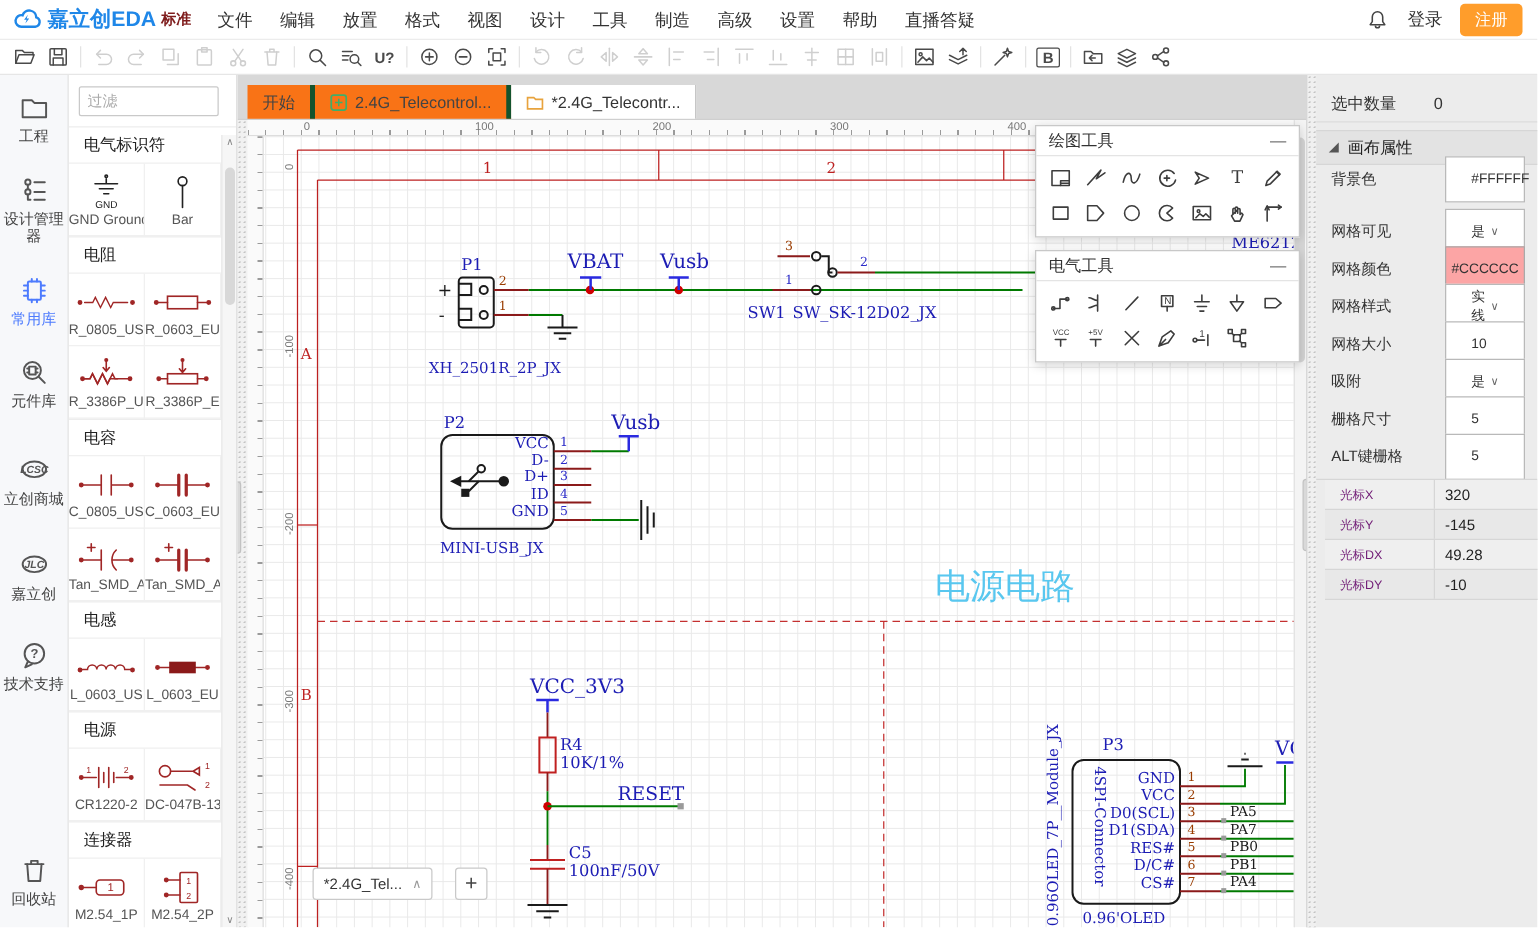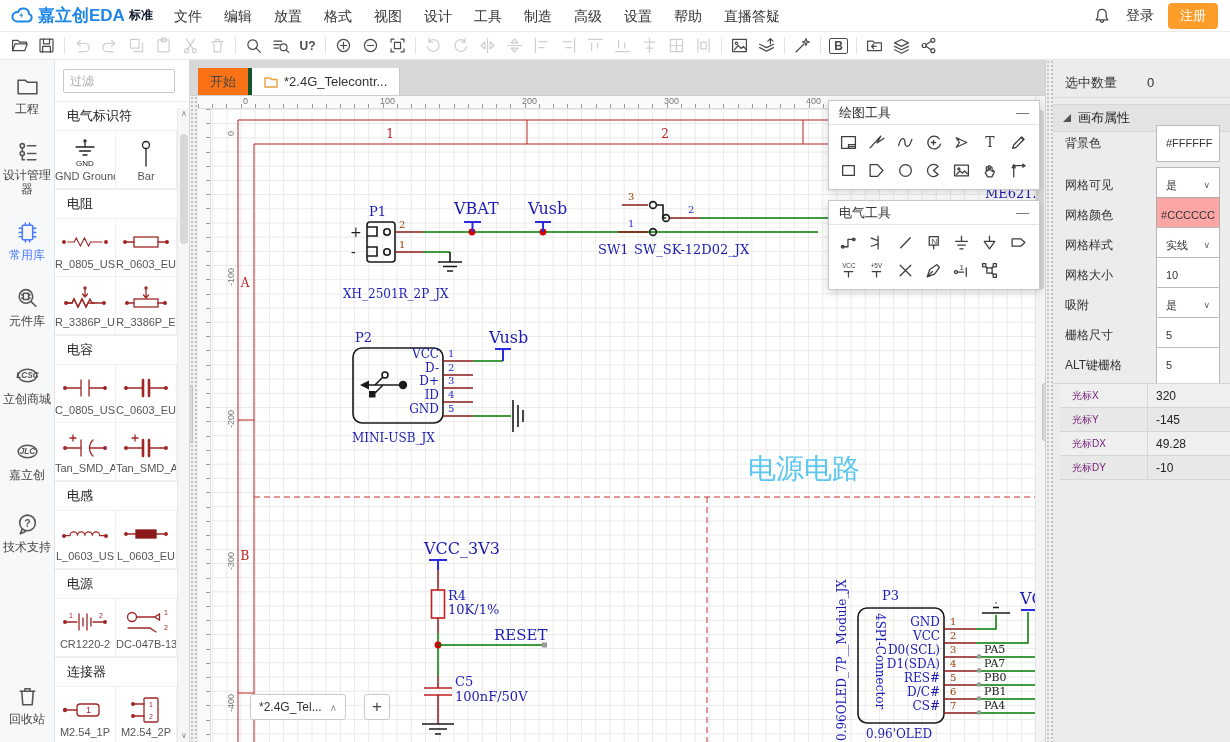--- a/index.html
+++ b/index.html
@@ -3,21 +3,21 @@
 <meta charset="utf-8">
 <style>
   *{box-sizing:border-box;margin:0;padding:0}
   html,body{width:1230px;height:742px;overflow:hidden}
   body{position:relative;font-family:"Liberation Sans","DejaVu Sans",sans-serif;font-size:13px;color:#333;background:#fff}
   .abs{position:absolute}
   
   #topbar{left:0;top:0;width:1230px;height:32px;background:#fff;border-bottom:1px solid #ececec;display:flex;align-items:center;z-index:40}
   #logo{display:flex;align-items:center;padding:0 10px 0 8px;gap:4px}
   #logo .brand{font-size:17px;font-weight:bold;color:#1f87e8;letter-spacing:0}
-  #logo .badge{font-size:12px;color:#0f172a;font-weight:bold}
+  #logo .badge{font-size:12px;color:#7f1d1d;font-weight:bold}
   .menu{padding:0 11px;height:32px;line-height:32px;font-size:14px;color:#333;cursor:default;white-space:nowrap}
   #topbar-right{margin-left:auto;display:flex;align-items:center;gap:14px;padding-right:12px}
   #login{font-size:14px;color:#333}
   #register{background:#ff9d2b;color:#fff;font-size:13px;padding:4px 12px;border-radius:4px}
   
   #toolbar{left:0;top:32px;width:1230px;height:28px;background:#fff;border-bottom:1px solid #e6e6e6;display:flex;align-items:center;padding:0 6px;z-index:39}
   .tbtn{width:27px;height:24px;display:flex;align-items:center;justify-content:center;flex:0 0 auto}
   .tbtn svg{width:19px;height:19px;stroke:#4a4a4a;fill:none;stroke-width:1.4;stroke-linecap:round;stroke-linejoin:round}
   .tbtn.dis svg{stroke:#cfcfcf}
   .tbtn .tchar{font-size:12px;color:#4a4a4a;font-weight:bold}
@@ -95,21 +95,21 @@
   #sheetadd{position:absolute;left:174px;top:598px;width:26px;height:26px;background:#fff;border:1px solid #c9c9c9;border-radius:3px;display:flex;align-items:center;justify-content:center;font-size:17px;color:#444;z-index:16}
   .collapse-handle{position:absolute;width:7px;height:58px;background:#d9d9d9;border:1px solid #c2c2c2;border-radius:3px;z-index:25}
   
   #rpanel{left:1045px;top:60px;width:185px;height:682px;background:#ececec;border-left:1px solid #cfcfcf;z-index:30}
   #rsplit{position:absolute;left:0;top:0;bottom:0;width:7px;background:#f0f0f0;background-image:radial-gradient(#c3c3c3 0.8px,transparent 0.8px);background-size:4px 4px}
   #rp-sel{position:absolute;left:7px;right:0;top:8px;height:30px;display:flex;align-items:center;padding-left:12px;gap:30px;border-bottom:1px solid #dcdcdc;font-size:13px;color:#333}
   #rp-head{position:absolute;left:7px;right:0;top:44px;height:28px;display:flex;align-items:center;padding-left:10px;gap:7px;background:#e3e3e3;border-top:1px solid #d6d6d6;border-bottom:1px solid #d6d6d6;font-size:13px;color:#222}
   .tri{width:0;height:0;border-bottom:8px solid #555;border-right:8px solid transparent;transform:rotate(-90deg)}
   .prow{position:absolute;left:7px;right:0;height:30px;display:flex;align-items:center}
   .prow .plabel{padding-left:12px;font-size:12px;color:#333}
-  .pctrl{position:absolute;right:10px;width:64px;height:37px;background:#fff;border:1px solid #b9b9b9;font-size:11px;color:#333;display:flex;align-items:center;padding:0 9px}
+  .pctrl{position:absolute;right:10px;width:64px;height:37px;background:#fff;border:1px solid #b9b9b9;font-size:11px;color:#333;display:flex;align-items:center;padding:0 20px}
   .pctrl.sel{justify-content:space-between}
   .pctrl.sel .chev{color:#666;font-size:9px}
   .pctrl.colorbtn{background:#fca5a5;justify-content:center;border-color:#aaa}
   .crow{position:absolute;left:7px;right:0;height:24px;border-bottom:1px solid #d6d6d6;display:flex;align-items:center;background:#e8e8e8}
   .crow .clabel{width:88px;padding-left:12px;font-size:10px;color:#701a75;border-right:1px solid #d6d6d6;height:100%;display:flex;align-items:center}
   .crow .cval{padding-left:8px;font-size:12px;color:#222}
   .crow:nth-child(odd){background:#efefef}
 </style>
 </head>
 <body>
@@ -580,20 +580,27 @@
     <span class="sarrow" style="top:0">∧</span>
     <div id="libthumb"></div>
     <span class="sarrow" style="bottom:0">∨</span>
   </div>
 </div>
 
 <div id="tabbar" class="abs">
   <div class="tab" style="margin-left:8px">
       <span>开始</span>
     </div>
+  <div class="tab">
+    <svg viewBox="0 0 14 14">
+        <rect x="1" y="1" width="12" height="12" rx="2" fill="none" stroke="#3fae6a" stroke-width="1.4"></rect>
+        <path d="M4 7h6M7 4v6" stroke="#3fae6a" stroke-width="1.2"></path>
+      </svg>
+    <span>2.4G_Telecontrol...</span>
+  </div>
   <div class="tab active">
     <svg viewBox="0 0 14 14">
         <path d="M1 12V3h5l1.5 1.5H13V12z" fill="none" stroke="#e8a33d" stroke-width="1.4"></path>
       </svg>
     <span>*2.4G_Telecontr...</span>
   </div>
 </div>
 
 <div id="canvas" class="abs">
   <div id="vsplit-l"></div>

